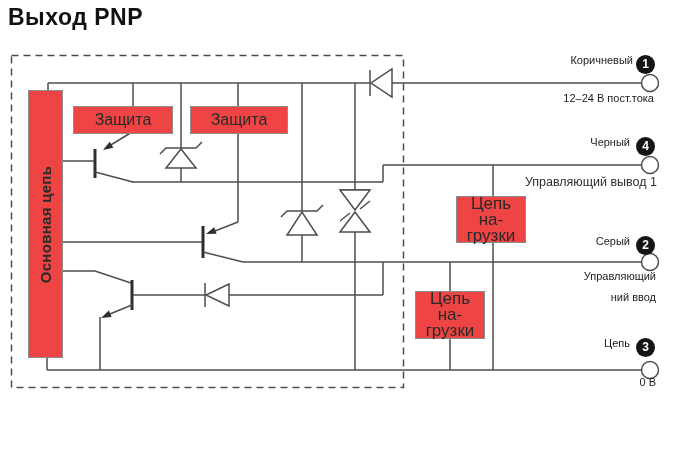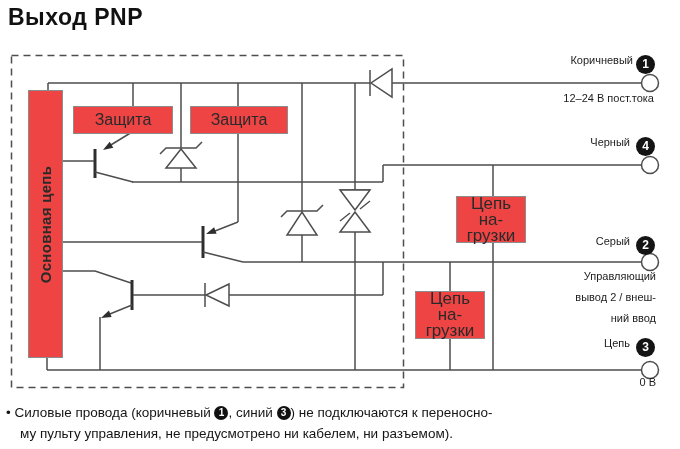--- a/index.html
+++ b/index.html
@@ -163,34 +163,27 @@
       <span>грузки</span>
     </span>
   </div>
 
   <div class="abs rlabel" style="right:47px;top:54px;">Коричневый</div>
   <div class="disc" style="left:636px;top:55px;">1</div>
   <div class="abs rlabel" style="right:26px;top:92px;">12–24 В пост.тока</div>
 
   <div class="abs rlabel" style="right:50px;top:136px;">Черный</div>
   <div class="disc" style="left:636px;top:137px;">4</div>
+  <div class="abs small-desc" style="right:23px;top:175px;">Управляющий вывод 1</div>
 
   <div class="abs rlabel" style="right:50px;top:235px;">Серый</div>
   <div class="disc" style="left:636px;top:236px;">2</div>
   <div class="abs rlabel multiline" style="right:24px;top:266px;">
     <div>Управляющий</div>
-    <div>вывод 2 / внеш-</div>
     <div>ний ввод</div>
   </div>
 
   <div class="abs rlabel" style="right:50px;top:337px;">Цепь</div>
   <div class="disc" style="left:636px;top:338px;">3</div>
   <div class="abs rlabel" style="right:24px;top:376px;">0 В</div>
 
-  <div class="abs footnote">
-    <div>
-      <span>•</span>
-      <span>Силовые провода (коричневый </span><span class="fdisc">1</span><span>, синий </span><span class="fdisc">3</span><span>) не подключаются к переносно-</span>
-    </div>
-    <div class="indent">му пульту управления, не предусмотрено ни кабелем, ни разъемом).</div>
-  </div>
 
 </div>
 
 </body></html>

